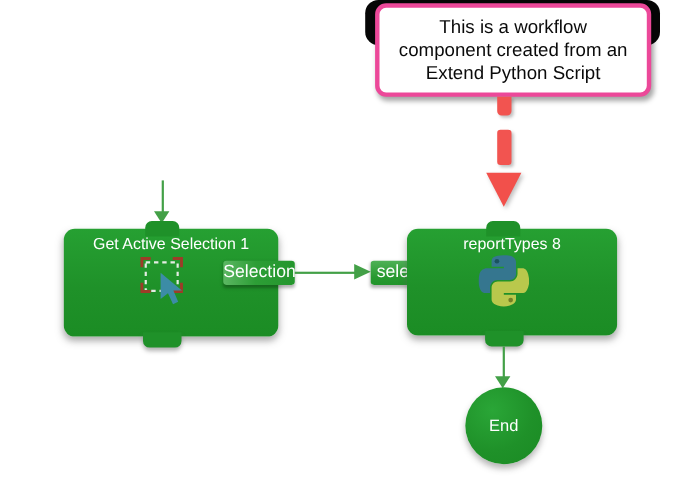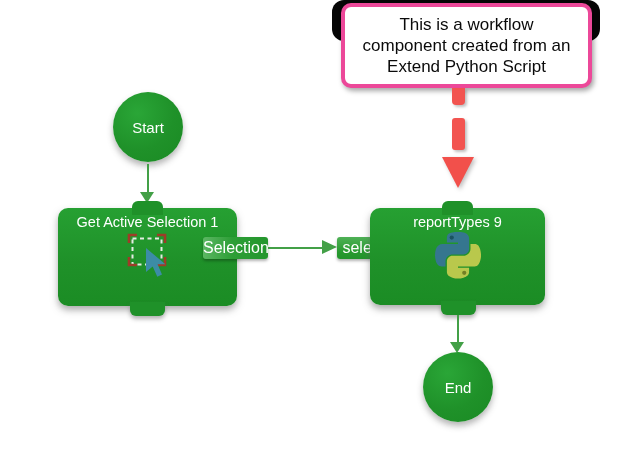--- a/index.html
+++ b/index.html
@@ -34,20 +34,21 @@
     display:flex;align-items:center;justify-content:center;
     color:#fff;font-size:15px;
   }
   .circle.start{left:113px;top:92px;}
   .circle.end{left:423px;top:352px;text-align:right;}
   
   .node{
     position:absolute;border-radius:10px;
     background:linear-gradient(180deg,#26a032 0%, #1f9129 55%, #1b8c24 100%);
     box-shadow:0 4px 7px rgba(90,90,90,0.5);
+    padding-left:16px;
   }
   .node1{left:58px;top:208px;width:179px;height:98px;}
   .node2{left:370px;top:208px;width:175px;height:97px;}
   .node-title{
     position:absolute;left:0;right:0;top:6px;text-align:center;
     color:#ffffff;font-size:14.5px;
   }
   .tab{position:absolute;background:#1f9129;}
   .tab-top{top:-7px;width:31px;height:14px;border-radius:6px 6px 0 0;}
   .tab-bottom{bottom:-10px;width:35px;height:14px;border-radius:0 0 6px 6px;box-shadow:0 3px 4px rgba(90,90,90,0.45);}
@@ -88,23 +89,20 @@
   <div class="black-backdrop"></div>
   <div class="callout">
     <div class="callout-text">This is a workflow
 component created from an
 Extend Python Script</div>
   </div>
   <div class="red-nub"></div>
   <div class="red-seg"></div>
   <div class="red-head"></div>
 
-  <div class="circle start">
-    <span>Start</span>
-  </div>
   <div class="vline line-start"></div>
   <div class="tri-down tri-start"></div>
 
   <div class="node node1">
     <div class="tab tab-top"></div>
     <div class="tab tab-bottom"></div>
     <div class="node-title">Get Active Selection 1</div>
     <svg class="node-icon sel-icon" width="52" height="50" viewBox="0 0 52 50">
       <rect x="8.5" y="6.5" width="29" height="26" fill="none" stroke="#e4ece3" stroke-width="2" stroke-dasharray="4 3.5"></rect>
       <path d="M5 11 L5 3 L13 3 M33 3 L41 3 L41 11 M5 25 L5 33 L13 33 M33 33 L41 33 L41 25" fill="none" stroke="#9e3c28" stroke-width="2.6"></path>
@@ -113,21 +111,21 @@
   </div>
 
   <div class="badge badge-out">Selection</div>
   <div class="hline line-mid"></div>
   <div class="tri-right"></div>
   <div class="badge badge-in">selection</div>
 
   <div class="node node2">
     <div class="tab tab-top"></div>
     <div class="tab tab-bottom"></div>
-    <div class="node-title">reportTypes 9</div>
+    <div class="node-title">reportTypes 8</div>
     <svg class="node-icon py-icon" width="46" height="50" viewBox="0 0 111 111">
       <path fill="#35768f" d="M54.918 0.001c-4.585.021-8.963.412-12.815 1.094-11.346 2.005-13.407 6.2-13.407 13.937v10.219h26.813v3.406H18.633c-7.792 0-14.616 4.684-16.75 13.594-2.462 10.213-2.571 16.586 0 27.25 1.906 7.938 6.458 13.594 14.25 13.594h9.219v-12.25c0-8.85 7.657-16.656 16.75-16.656h26.781c7.455 0 13.406-6.138 13.406-13.625V15.033c0-7.266-6.13-12.725-13.406-13.937-4.606-.767-9.385-1.116-13.965-1.095z"></path>
       <path fill="#b9c84c" d="M85.637 28.657v11.906c0 9.231-7.826 17-16.75 17H42.106c-7.336 0-13.406 6.278-13.406 13.625v25.531c0 7.266 6.319 11.54 13.406 13.625 8.487 2.496 16.626 2.947 26.781 0 6.75-1.954 13.406-5.888 13.406-13.625v-10.219H55.512v-3.406h40.188c7.792 0 10.696-5.435 13.406-13.594 2.799-8.399 2.68-16.476 0-27.25-1.926-7.757-5.604-13.593-13.406-13.593h-10.063z"></path>
       <circle cx="40.418" cy="13.345" r="5.1" fill="#1a535f"></circle>
       <circle cx="70.575" cy="98.407" r="5.1" fill="#748025"></circle>
     </svg>
   </div>
 
   <div class="vline line-end"></div>
   <div class="tri-down tri-end"></div>

